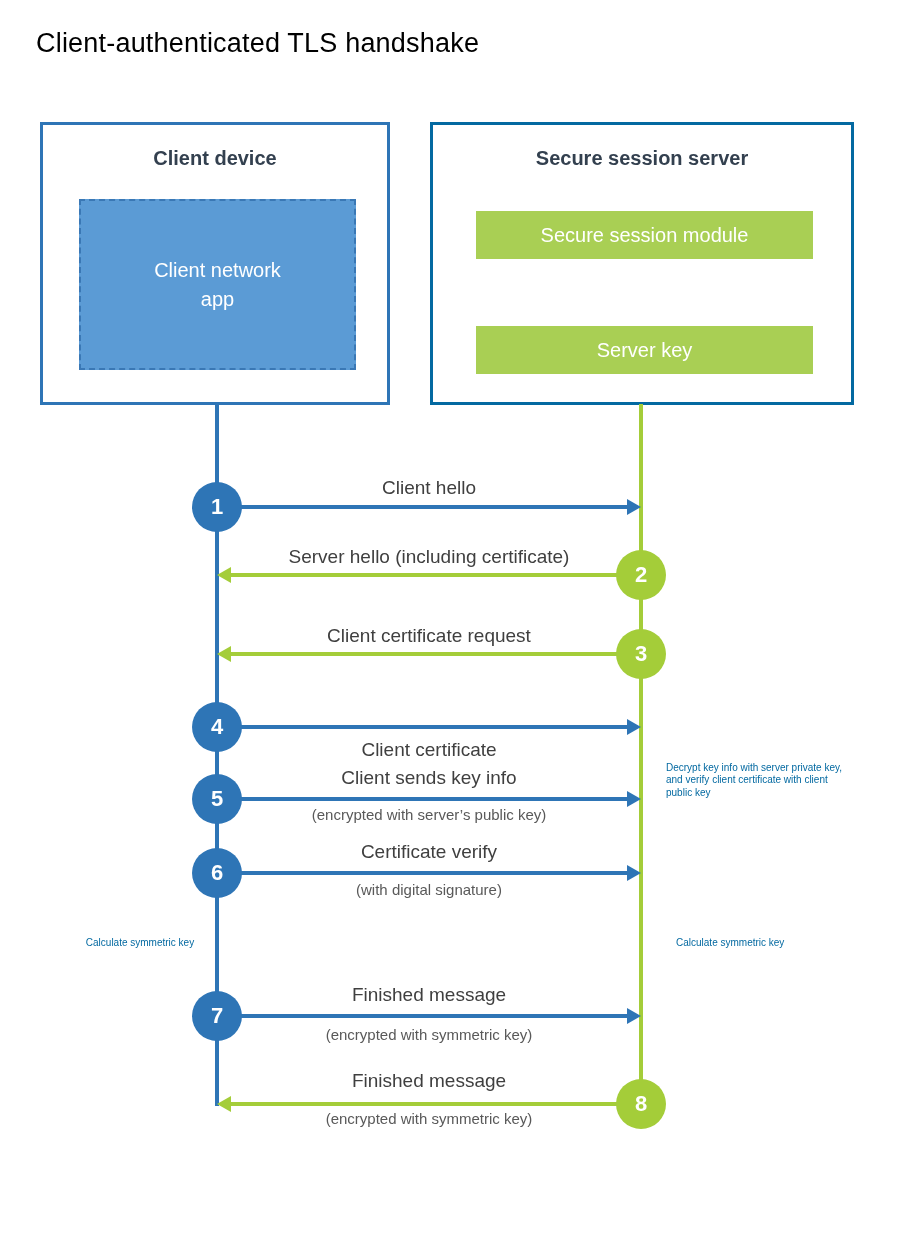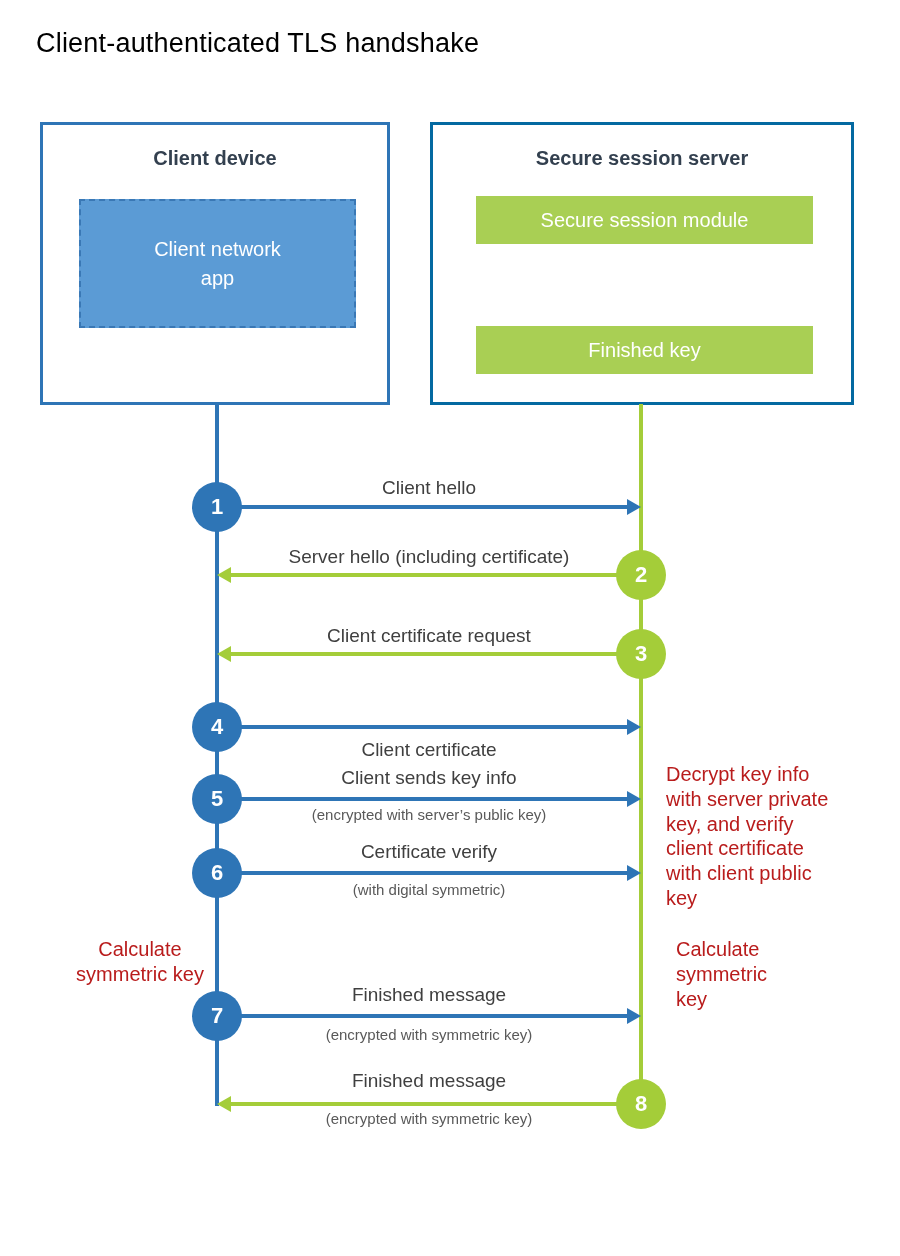--- a/index.html
+++ b/index.html
@@ -37,21 +37,21 @@
   .box-heading {
     position: absolute;
     left: 0; right: 0; top: 22px;
     text-align: center;
     font-size: 20px;
     font-weight: 700;
     color: #33404f;
   }
   .app-box {
     position: absolute;
-    left: 36px; top: 74px; width: 277px; height: 129px;
+    left: 36px; top: 74px; width: 277px; height: 171px;
     box-sizing: border-box;
     background: #5b9bd5;
     border: 2px dashed #3a78b5;
     color: #ffffff;
     font-size: 20px;
     display: flex; align-items: center; justify-content: center;
     text-align: center;
     padding: 0 55px;
     line-height: 1.45;
   }
@@ -108,43 +108,43 @@
     z-index: 4;
   }
   .msg-sub {
     left: 217px; width: 424px;
     text-align: center;
     font-size: 15px;
     color: #595959;
     z-index: 4;
   }
   .side-note {
-    font-size: 20px;
-    color: #b91c1c;
+    font-size: 10px;
+    color: #0369a1;
     line-height: 1.24;
   }
 </style>
 </head>
 <body>
 
 <div class="canvas">
 
   <div class="abs page-title">Client-authenticated TLS handshake</div>
 
   <div class="abs outer-box client-box">
     <div class="box-heading">Client device</div>
     <div class="app-box">
       <span>Client network app</span>
     </div>
   </div>
 
   <div class="abs outer-box server-box">
     <div class="box-heading">Secure session server</div>
-    <div class="module-bar" style="top:71px;">Secure session module</div>
-    <div class="module-bar" style="top:201px;">Finished key</div>
+    <div class="module-bar" style="top:86px;">Secure session module</div>
+    <div class="module-bar" style="top:201px;">Server key</div>
   </div>
 
   <div class="abs vline blue-bg" style="left:215px;"></div>
   <div class="abs vline green-bg" style="left:639px;"></div>
 
   <div class="abs msg-label" style="top:477px;">Client hello</div>
   <div class="abs hline blue-bg" style="left:217px; top:505px; width:410px;"></div>
   <div class="abs head-right" style="left:627px; top:499px;"></div>
   <div class="abs circle blue" style="left:192px; top:482px;">1</div>
 
@@ -168,21 +168,21 @@
   <div class="abs head-right" style="left:627px; top:791px;"></div>
   <div class="abs circle blue" style="left:192px; top:774px;">5</div>
   <div class="abs msg-sub" style="top:806px;">(encrypted with server’s public key)</div>
 
   <div class="abs side-note" style="left:666px; top:762px; width:176px;">Decrypt key info with server private key, and verify client certificate with client public key</div>
 
   <div class="abs msg-label" style="top:841px;">Certificate verify</div>
   <div class="abs hline blue-bg" style="left:217px; top:871px; width:410px;"></div>
   <div class="abs head-right" style="left:627px; top:865px;"></div>
   <div class="abs circle blue" style="left:192px; top:848px;">6</div>
-  <div class="abs msg-sub" style="top:881px;">(with digital symmetric)</div>
+  <div class="abs msg-sub" style="top:881px;">(with digital signature)</div>
 
   <div class="abs side-note" style="left:75px; top:937px; width:130px; text-align:center;">Calculate symmetric key</div>
   <div class="abs side-note" style="left:676px; top:937px; width:110px;">Calculate symmetric key</div>
 
   <div class="abs msg-label" style="top:984px;">Finished message</div>
   <div class="abs hline blue-bg" style="left:217px; top:1014px; width:410px;"></div>
   <div class="abs head-right" style="left:627px; top:1008px;"></div>
   <div class="abs circle blue" style="left:192px; top:991px;">7</div>
   <div class="abs msg-sub" style="top:1026px;">(encrypted with symmetric key)</div>
 

